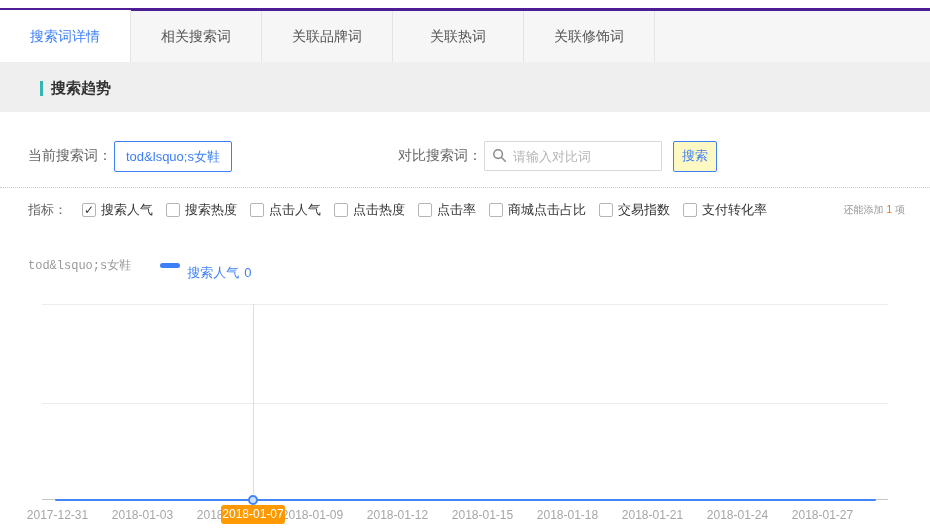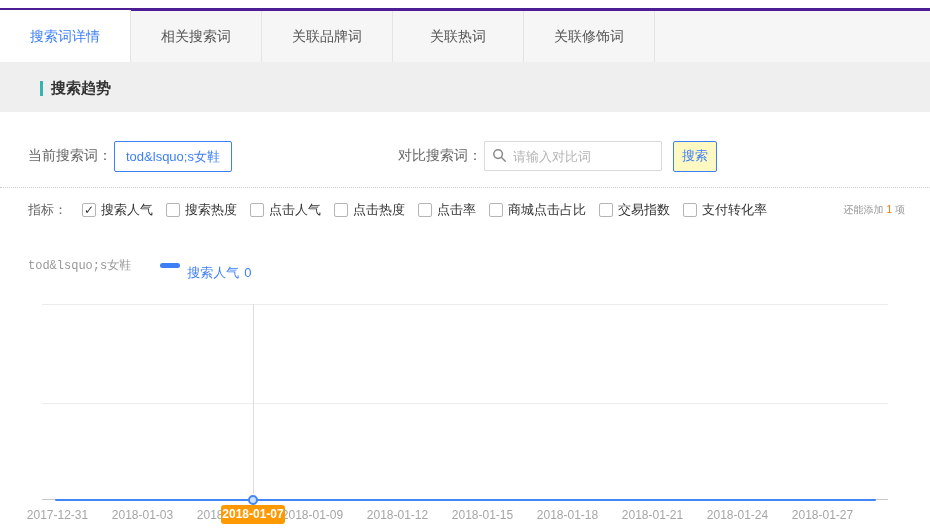--- a/index.html
+++ b/index.html
@@ -65,21 +65,21 @@
   .axis { position:absolute; left:0; right:0; bottom:0; border-top:1px solid #c6c6c6; }
   .crosshair { position:absolute; left:211px; top:0; height:190px; width:1px; background:#ddd; }
   .series-line { position:absolute; left:13px; width:821px; bottom:-1px; height:2px;
                  background:#4285f4; border-radius:1px; }
   .marker { position:absolute; left:206px; bottom:-5px; width:10px; height:10px; border:2px solid #4285f4;
             background:#cfe0fb; border-radius:50%; z-index:2; }
 
   .x-labels { position:absolute; top:508px; left:15px; display:flex; }
   .x-label { width:85px; text-align:center; font-size:12px; color:#a6a6a6; }
   .x-tooltip { position:absolute; top:505px; left:221px; width:64px; height:19px; background:#ff9900;
-               border-radius:3px; color:#fff; font-size:12px; font-weight:bold; line-height:19px;
+               border-radius:3px; color:#fff; font-size:12px; font-weight:normal; line-height:19px;
                text-align:center; z-index:3; }
 </style>
 </head>
 <body>
 
 <div class="page">
 
   <div class="tabs">
     <div class="tab active">搜索词详情</div>
     <div class="tab">相关搜索词</div>

